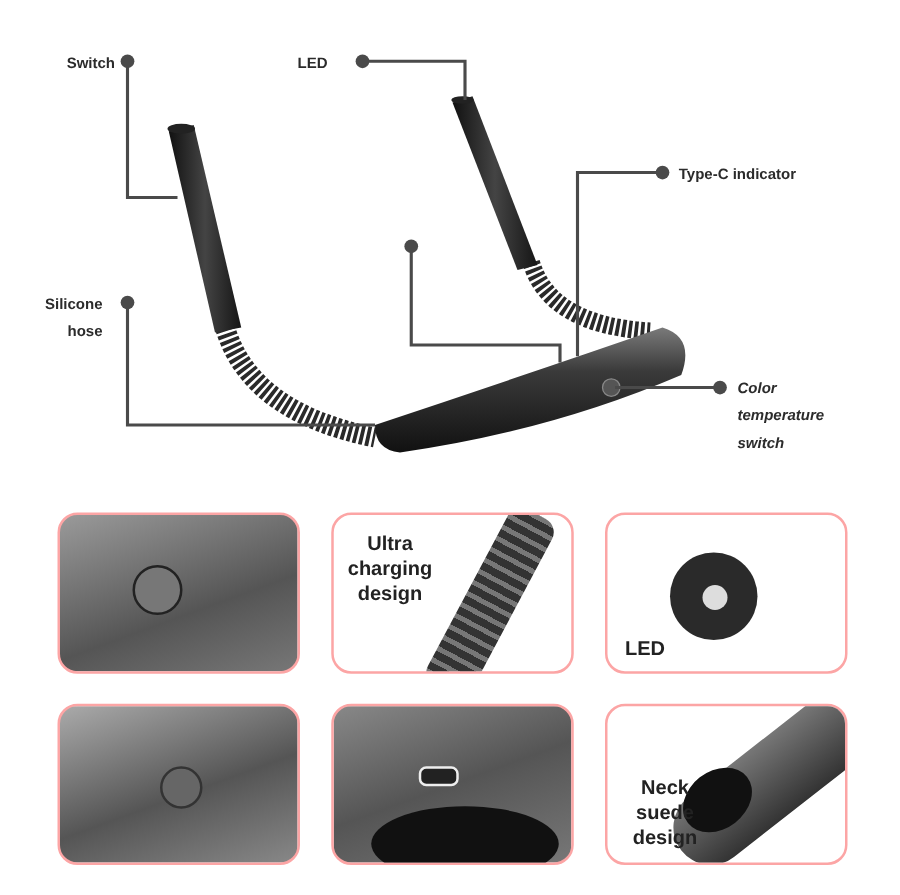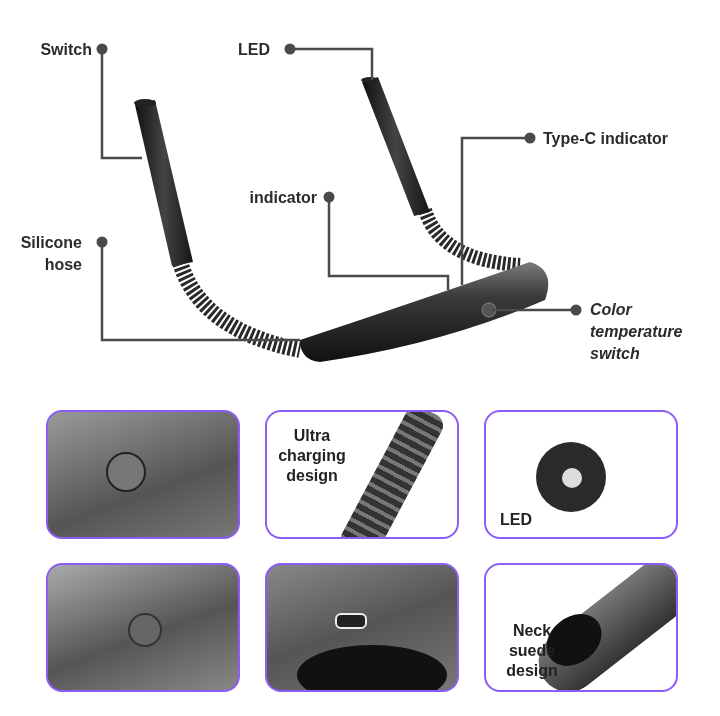--- a/index.html
+++ b/index.html
@@ -1,20 +1,20 @@
 <!DOCTYPE html>
 <html><head>
 <meta charset="utf-8">
 <style>
   html,body{margin:0;padding:0;background:#fff;}
   body{width:720px;height:716px;position:relative;overflow:hidden;font-family:"Liberation Sans",sans-serif;}
-  .lbl{position:absolute;font-weight:bold;font-size:16px;color:#2b2b2b;line-height:22px;}
+  .lbl{position:absolute;font-weight:bold;font-size:12px;color:#2b2b2b;line-height:22px;}
   .r{text-align:right;}
   svg{position:absolute;left:0;top:0;}
-  .panel{position:absolute;width:190px;height:125px;border:2px solid #8b5cf6;border-radius:16px;overflow:hidden;background:#fff;}
+  .panel{position:absolute;width:190px;height:125px;border:2px solid #fca5a5;border-radius:16px;overflow:hidden;background:#fff;}
   .ptxt{position:absolute;font-weight:bold;font-size:16px;color:#222;line-height:20px;text-align:center;}
 </style>
 </head>
 <body>
 
 <svg width="720" height="400">
   <defs>
     <linearGradient id="body" x1="0" y1="0" x2="0" y2="1">
       <stop offset="0" stop-color="#7a7a7a"></stop>
         <stop offset="0.35" stop-color="#3a3a3a"></stop>
@@ -54,21 +54,20 @@
     <circle cx="329" cy="197" r="5.5"></circle>
     <circle cx="102" cy="242" r="5.5"></circle>
     <circle cx="576" cy="310" r="5.5"></circle>
   </g>
 </svg>
 
 <div class="lbl r" style="left:20px;top:39px;width:72px;">Switch</div>
 <div class="lbl" style="left:238px;top:39px;">LED</div>
 <div class="lbl" style="left:543px;top:128px;">Type-C indicator</div>
 <div class="lbl r" style="left:200px;top:187px;width:117px;">
-  <div>indicator</div>
 </div>
 <div class="lbl r" style="left:0;top:232px;width:82px;">
   <div>Silicone</div>
   <div>hose</div>
 </div>
 <div class="lbl" style="left:590px;top:299px;font-style:italic;">
   <div>Color</div>
   <div>temperature</div>
   <div>switch</div>
 </div>

